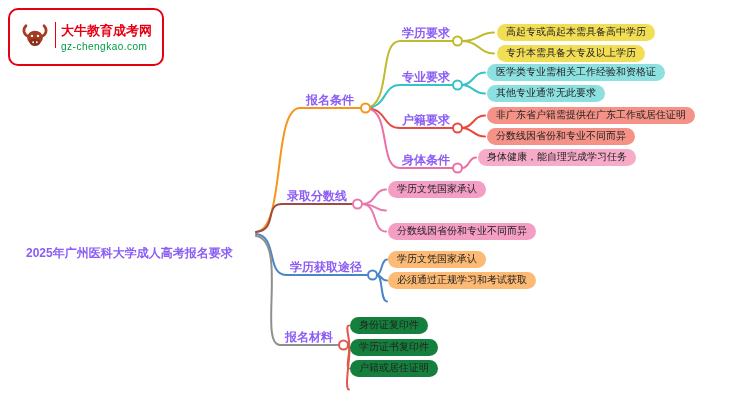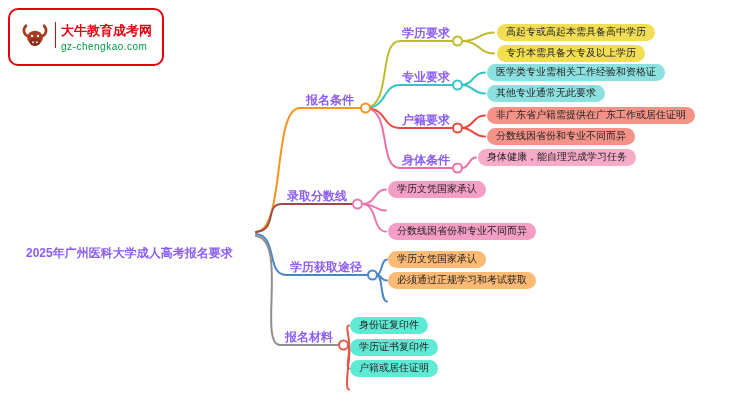--- a/index.html
+++ b/index.html
@@ -27,21 +27,21 @@
 
   
   .pill { position:absolute; height:17px; line-height:17px; padding:0 9px; border-radius:9px;
           font-size:10px; color:#222; white-space:nowrap;font-family:Liberation Mono, monospace; }
   .pill-yellow  { background:#f2de55; }
   .pill-cyan    { background:#8ce0e0; }
   .pill-salmon  { background:#f49287; }
   .pill-pink    { background:#f6abc8; }
   .pill-magenta { background:#f49ec6; }
   .pill-blue    { background:#fdba74; }
-  .pill-red     { background:#5eead4; }
+  .pill-red     { background:#15803d; }
 </style>
 </head>
 <body>
 
 <div class="stage">
 
   <svg class="links" viewBox="0 0 750 410" fill="none" stroke-linecap="round">
 
     <g stroke="#f7941d" stroke-width="2">
       <path d="M256 232 C286 230 272 108 300 108 L360 108"></path>

